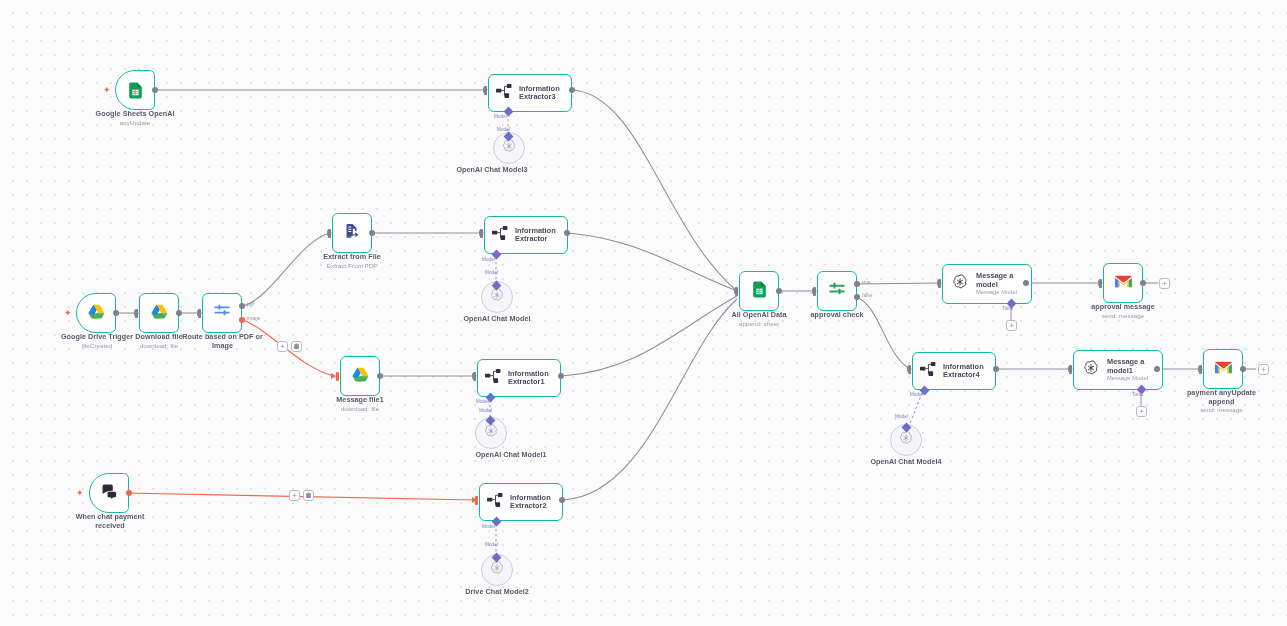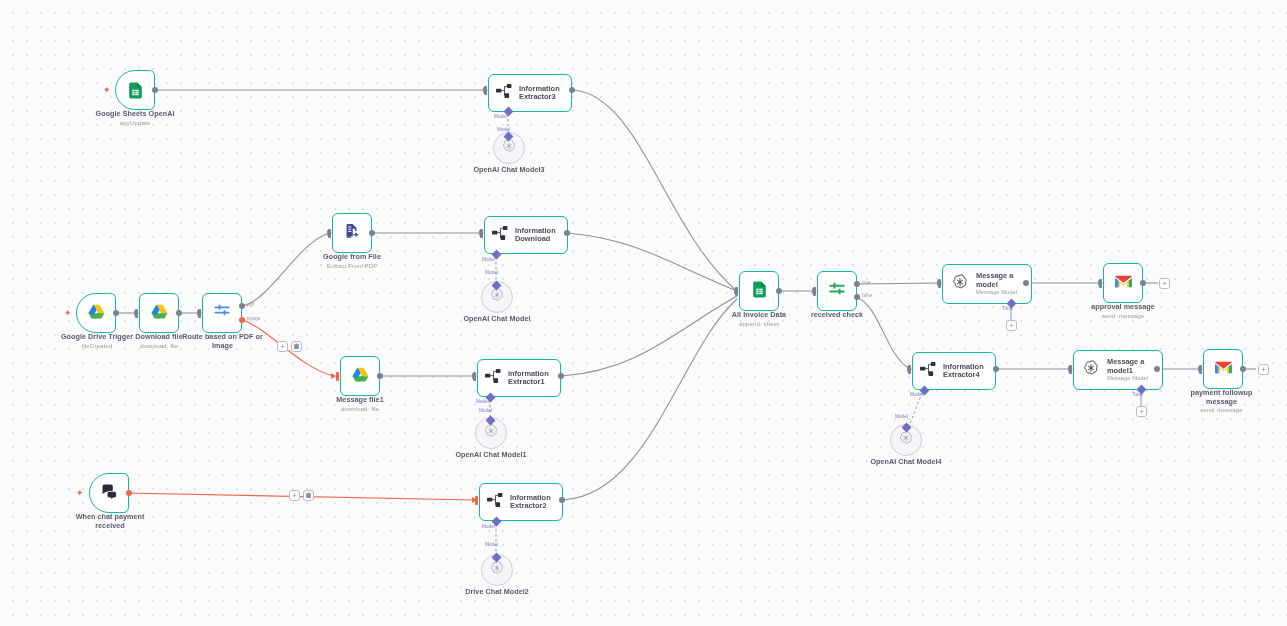--- a/index.html
+++ b/index.html
@@ -230,57 +230,57 @@
   </div>
   <div class="diamond" style="left:505px;top:133px;"></div>
   <div class="circ" style="left:493px;top:132px;">
     <span>
       <svg width="16" height="16" viewBox="0 0 24 24" fill="none" stroke="#9a9aaf" stroke-width="1.1">
         <path d="M12 3.2c1.6-1.2 3.9-.7 4.9 1 .4.7.5 1.4.4 2.1 1.8.3 3.1 2 2.8 3.9-.1.8-.5 1.4-1 1.9 1.1 1.5.8 3.7-.8 4.8-.7.5-1.4.6-2.1.5-.5 1.8-2.4 2.8-4.2 2.2-.7-.2-1.3-.7-1.7-1.3-1.7.8-3.8-.1-4.4-1.9-.2-.7-.2-1.4 0-2.1-1.8-.6-2.7-2.6-1.9-4.3.3-.7.9-1.2 1.5-1.6-.7-1.8.3-3.8 2.1-4.3.7-.2 1.4-.2 2.1.1.5-.6 1.3-1 2.3-1z"></path>
         <path d="M12 7v10M8 9.2l8 5.6M16 9.2l-8 5.6"></path>
       </svg>
     </span>
   </div>
-  <div class="caption" style="left:449px;top:166px;width:120px;">
+  <div class="caption" style="left:432px;top:166px;width:120px;">
     <span>OpenAI Chat Model3</span>
   </div>
 
   <div class="inport" style="left:328px;top:229px;"></div>
   <div class="node sq" style="left:332px;top:213px;">
     <span>
       <svg width="18" height="18" viewBox="0 0 24 24">
         <path d="M5 3h8l5 5v4h-2V9h-4V5H7v14h4v2H5z" fill="#3a4a8c"></path>
         <rect x="5" y="3" width="8" height="16" fill="#3a4a8c"></rect>
         <rect x="7" y="6" width="4" height="1.3" fill="#fff"></rect>
         <rect x="7" y="9" width="4" height="1.3" fill="#fff"></rect>
         <rect x="7" y="12" width="4" height="1.3" fill="#fff"></rect>
         <path d="M13 17h6l-2.5-2.5M19 17l-2.5 2.5" stroke="#3a4a8c" stroke-width="1.6" fill="none"></path>
       </svg>
     </span>
   </div>
   <div class="port" style="left:369px;top:230px;"></div>
   <div class="caption" style="left:302px;top:253px;width:100px;">
-    <span>Google from File</span>
+    <span>Extract from File</span>
     <span class="sub">Extract From PDF</span>
   </div>
 
   <div class="inport" style="left:480px;top:229px;"></div>
   <div class="node wide" style="left:484px;top:216px;">
     <span>
       <svg width="17" height="14" viewBox="0 0 22 18">
         <rect x="0" y="6" width="7" height="5" rx="1" fill="#303040"></rect>
         <rect x="14" y="0" width="6" height="5" rx="1" fill="#303040"></rect>
         <rect x="11" y="12" width="6" height="6" rx="1" fill="#303040"></rect>
         <path d="M7 8.5 L11 8.5 L11 3 L14 3" stroke="#303040" stroke-width="1.1" fill="none"></path>
         <path d="M11 8.5 L11 15" stroke="#303040" stroke-width="1.1" fill="none"></path>
       </svg>
     </span>
     <span style="display:flex;flex-direction:column;">
       <span class="ntitle">Information</span>
-      <span class="ntitle">Download</span>
+      <span class="ntitle">Extractor</span>
     </span>
   </div>
   <div class="port" style="left:564px;top:230px;"></div>
   <div class="diamond" style="left:493px;top:251px;"></div>
   <div class="mlabel" style="left:482px;top:257px;">
     <span>Model*</span>
   </div>
   <div class="mlabel" style="left:485px;top:270px;">
     <span>Model</span>
   </div>
@@ -407,21 +407,21 @@
   </div>
   <div class="diamond" style="left:487px;top:417px;"></div>
   <div class="circ" style="left:475px;top:417px;">
     <span>
       <svg width="16" height="16" viewBox="0 0 24 24" fill="none" stroke="#9a9aaf" stroke-width="1.1">
         <path d="M12 3.2c1.6-1.2 3.9-.7 4.9 1 .4.7.5 1.4.4 2.1 1.8.3 3.1 2 2.8 3.9-.1.8-.5 1.4-1 1.9 1.1 1.5.8 3.7-.8 4.8-.7.5-1.4.6-2.1.5-.5 1.8-2.4 2.8-4.2 2.2-.7-.2-1.3-.7-1.7-1.3-1.7.8-3.8-.1-4.4-1.9-.2-.7-.2-1.4 0-2.1-1.8-.6-2.7-2.6-1.9-4.3.3-.7.9-1.2 1.5-1.6-.7-1.8.3-3.8 2.1-4.3.7-.2 1.4-.2 2.1.1.5-.6 1.3-1 2.3-1z"></path>
         <path d="M12 7v10M8 9.2l8 5.6M16 9.2l-8 5.6"></path>
       </svg>
     </span>
   </div>
-  <div class="caption" style="left:431px;top:451px;width:120px;">
+  <div class="caption" style="left:451px;top:451px;width:120px;">
     <span>OpenAI Chat Model1</span>
   </div>
 
   <div class="bolt" style="left:76px;top:488px;">✦</div>
   <div class="node trigger sq" style="left:89px;top:473px;">
     <span>
       <svg width="19" height="19" viewBox="0 0 24 24" fill="#2a2a38">
         <path d="M3.2 5.6A2.4 2.4 0 0 1 5.6 3.2h8.2a2.4 2.4 0 0 1 2.4 2.4v4.2a2.4 2.4 0 0 1-2.4 2.4H7.6l-4.4 3z"></path>
         <path d="M9 14.2a2.4 2.4 0 0 1 2.4-2.4h7a2.4 2.4 0 0 1 2.4 2.4v3.4a2.4 2.4 0 0 1-2.4 2.4h-1.6l-3.4 2.2.1-2.2h-2.1A2.4 2.4 0 0 1 9 17.6z" stroke="#fff" stroke-width="1"></path>
       </svg>
@@ -488,39 +488,39 @@
       <svg width="19" height="19" viewBox="0 0 24 24">
         <path d="M14 2H6a2 2 0 0 0-2 2v16a2 2 0 0 0 2 2h12a2 2 0 0 0 2-2V8l-6-6z" fill="#0f9d58"></path>
         <path d="M14 2v6h6l-6-6z" fill="#0b8043"></path>
         <rect x="8" y="11" width="8" height="7" fill="#fff"></rect>
         <path d="M8 13.2h8M8 15.6h8M11.3 11v7" stroke="#0f9d58" stroke-width="0.8" fill="none"></path>
       </svg>
     </span>
   </div>
   <div class="port" style="left:776px;top:288px;"></div>
   <div class="caption" style="left:719px;top:311px;width:80px;">
-    <span>All Invoice Data</span>
+    <span>All OpenAI Data</span>
     <span class="sub">append: sheet</span>
   </div>
 
   <div class="inport" style="left:813px;top:287px;"></div>
   <div class="node sq" style="left:817px;top:271px;">
     <span>
       <svg width="20" height="20" viewBox="0 0 24 24" stroke="#29a35b" stroke-width="2.4" fill="none">
         <path d="M3 8h18M3 15h18"></path>
         <path d="M9 4.6v6.8M15 11.6v6.8"></path>
       </svg>
     </span>
   </div>
   <div class="port" style="left:854px;top:281px;"></div>
   <div class="plabel" style="left:862px;top:279px;"><span>true</span></div>
   <div class="port" style="left:854px;top:294px;"></div>
   <div class="plabel" style="left:862px;top:292px;"><span>false</span></div>
   <div class="caption" style="left:797px;top:311px;width:80px;">
-    <span>received check</span>
+    <span>approval check</span>
   </div>
 
   <div class="inport" style="left:938px;top:279px;"></div>
   <div class="node wide2" style="left:942px;top:264px;">
     <span>
       <svg width="18" height="18" viewBox="0 0 24 24" fill="none" stroke="#2a2a38" stroke-width="1.15">
         <path d="M12 3.2c1.6-1.2 3.9-.7 4.9 1 .4.7.5 1.4.4 2.1 1.8.3 3.1 2 2.8 3.9-.1.8-.5 1.4-1 1.9 1.1 1.5.8 3.7-.8 4.8-.7.5-1.4.6-2.1.5-.5 1.8-2.4 2.8-4.2 2.2-.7-.2-1.3-.7-1.7-1.3-1.7.8-3.8-.1-4.4-1.9-.2-.7-.2-1.4 0-2.1-1.8-.6-2.7-2.6-1.9-4.3.3-.7.9-1.2 1.5-1.6-.7-1.8.3-3.8 2.1-4.3.7-.2 1.4-.2 2.1.1.5-.6 1.3-1 2.3-1z"></path>
         <path d="M12 7v10M8 9.2l8 5.6M16 9.2l-8 5.6"></path>
       </svg>
     </span>
@@ -628,18 +628,18 @@
         <path d="M1.4 2.8 12 10.6 22.6 2.8A1.4 1.4 0 0 0 21.2 1.6H2.8A1.4 1.4 0 0 0 1.4 2.8z" fill="#ea4335"></path>
         <path d="M5.6 7.8 12 12.4l6.4-4.6v8.4h-1.6V10L12 13.8 7.2 10v6.2H5.6z" fill="#fbbc04"></path>
       </svg>
     </span>
   </div>
   <div class="port" style="left:1240px;top:366px;"></div>
   <div class="wbtn" style="left:1258px;top:364px;">
     <span>+</span>
   </div>
   <div class="caption" style="left:1174px;top:389px;width:95px;">
-    <span>payment followup</span>
-    <span style="display:block;">message</span>
+    <span>payment anyUpdate</span>
+    <span style="display:block;">append</span>
     <span class="sub">send: message</span>
   </div>
 
 </div>
 
 </body></html>

